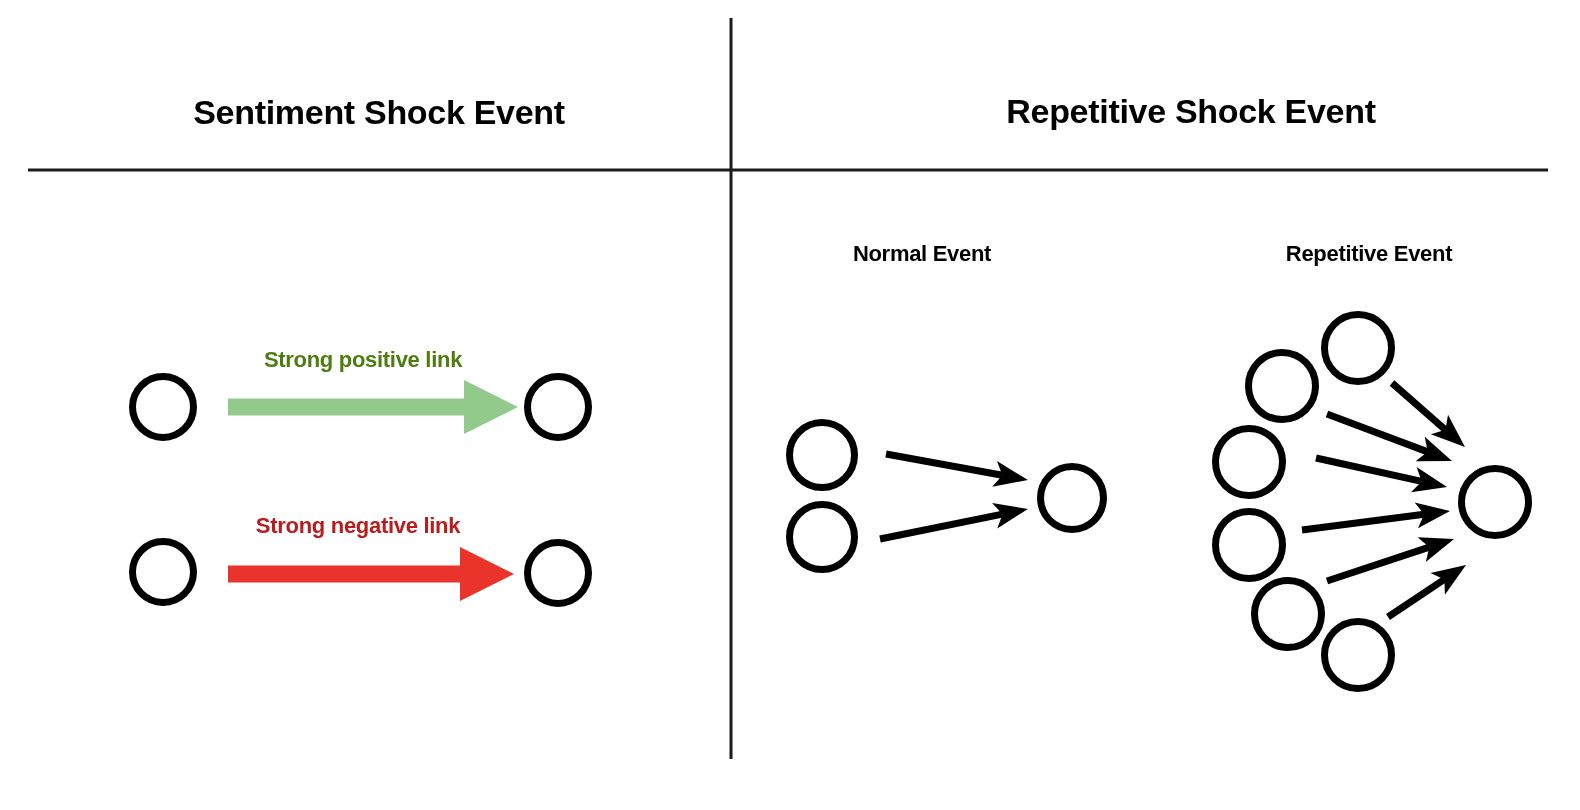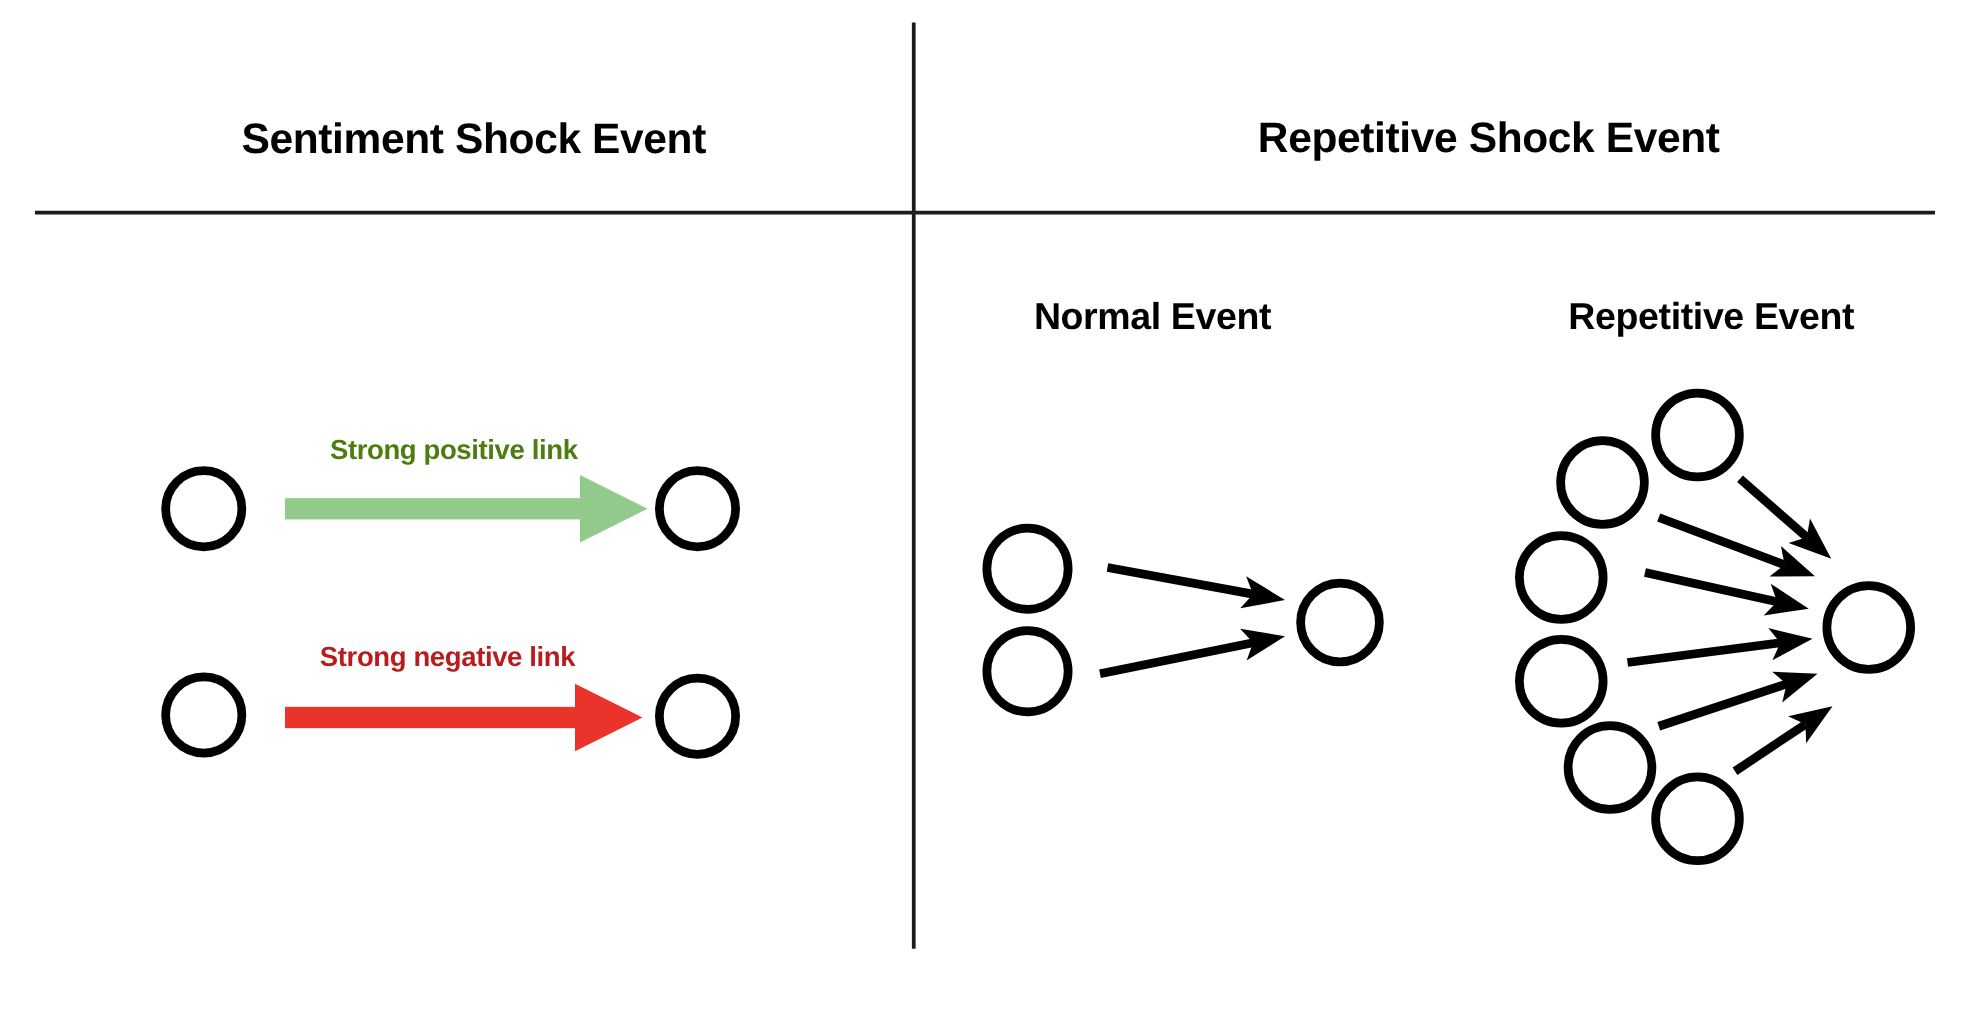--- a/index.html
+++ b/index.html
@@ -27,21 +27,21 @@
     transform: translate(-50%, -50%);
     white-space: nowrap;
     font-weight: bold;
     color: #000000;
     letter-spacing: -0.3px;
   }
   .panel-title {
     font-size: 34px;
   }
   .sub-title {
-    font-size: 30px;
+    font-size: 22px;
   }
   .link-label {
     font-size: 22px;
   }
   .label-positive { color: #4d7c0f; }
   .label-negative { color: #b91c1c; }
 </style>
 </head>
 <body>
 

